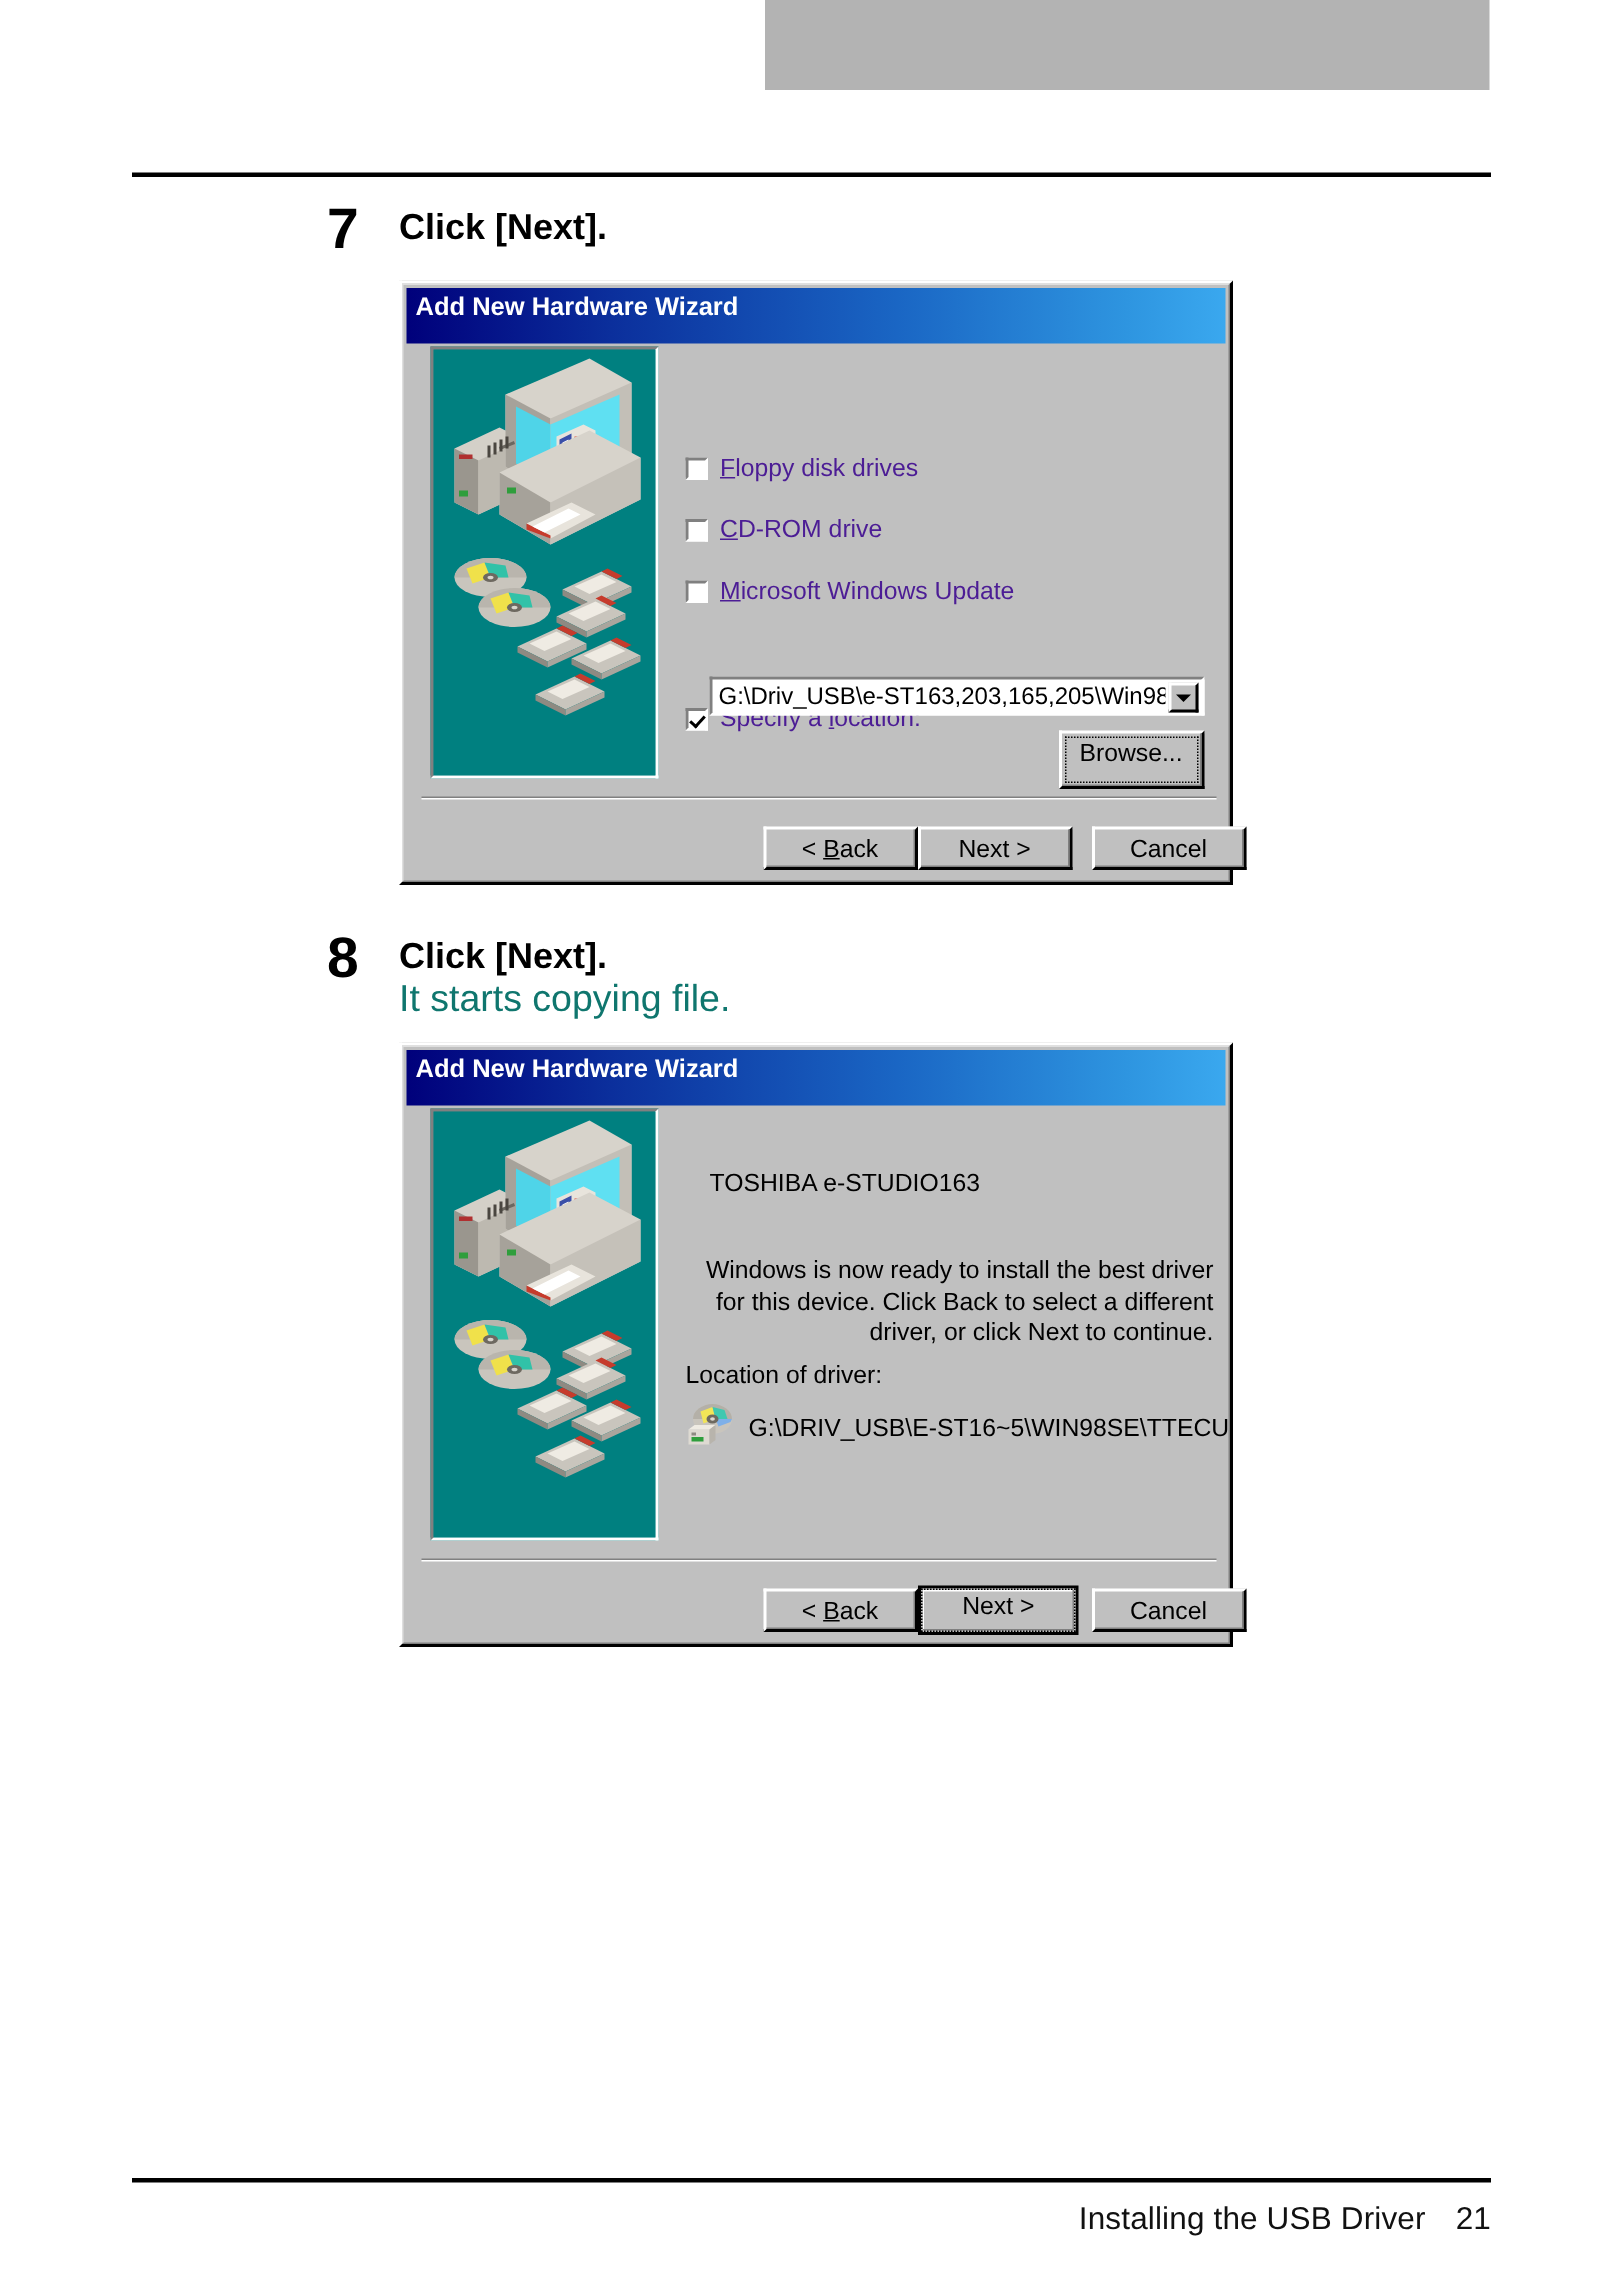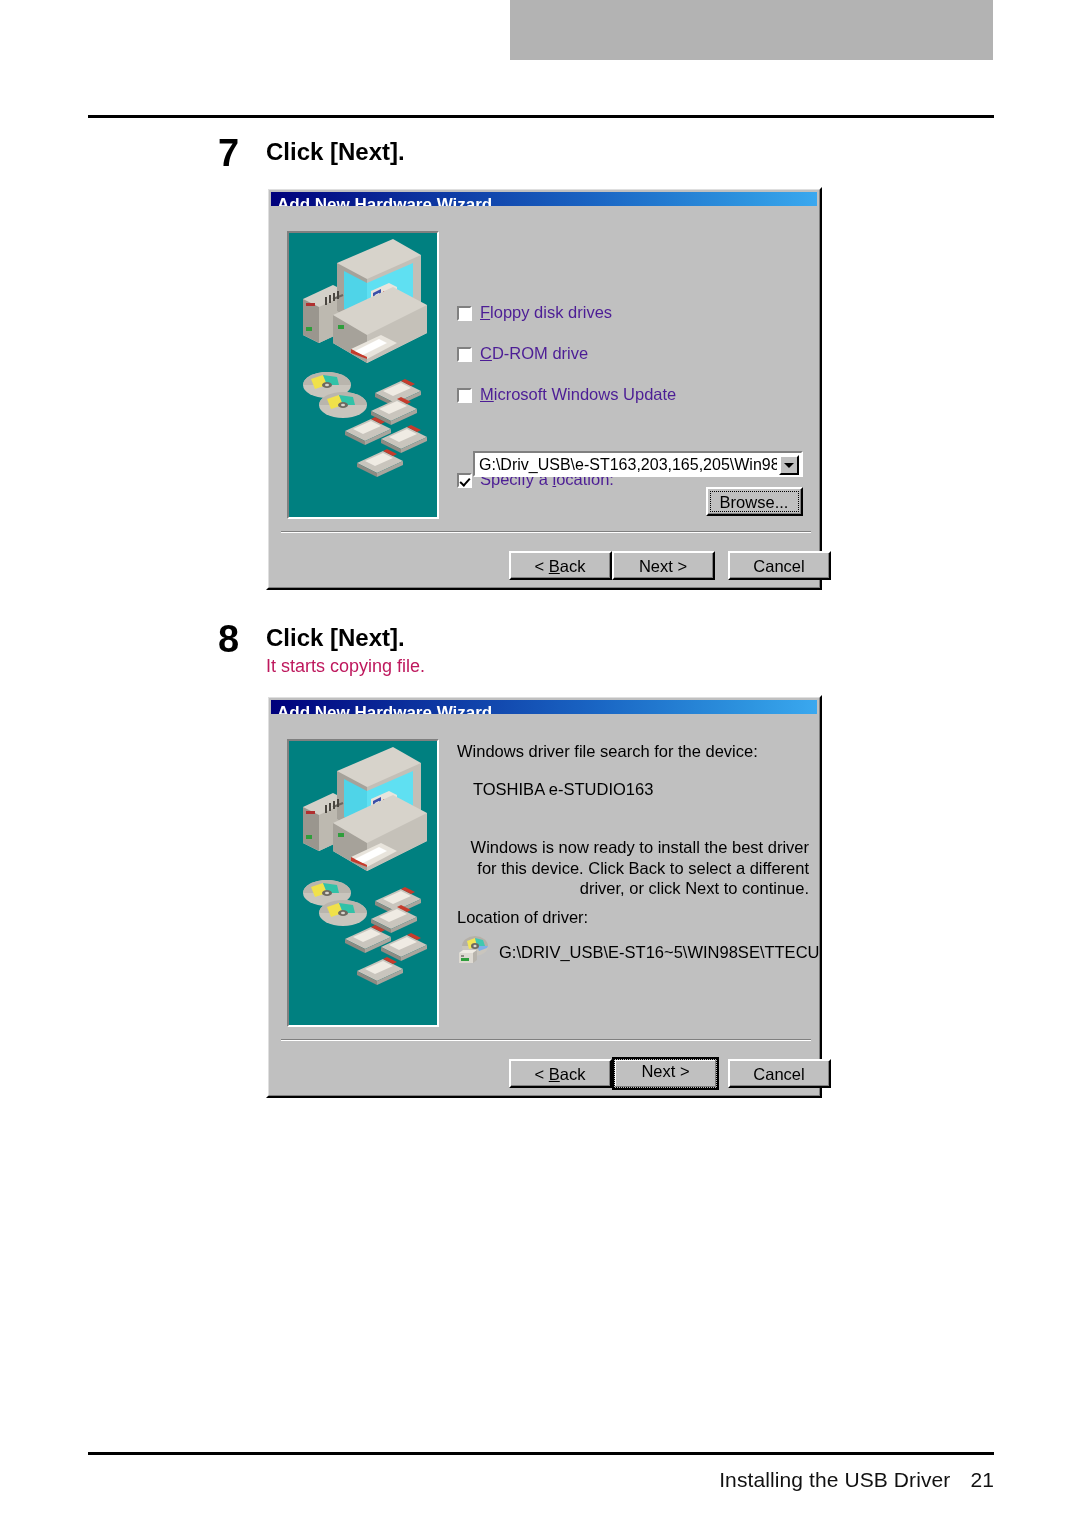--- a/index.html
+++ b/index.html
@@ -70,22 +70,22 @@
     font-size: 24px;
     font-weight: bold;
     color: #000;
     line-height: 28px;
     white-space: nowrap;
   }
   .step-sub {
     position: absolute;
     left: 48px;
     top: 34px;
-    font-size: 18px;
-    color: #be185d;
+    font-size: 25px;
+    color: #0f766e;
     line-height: 24px;
     white-space: nowrap;
     text-align: center;
   }
 
   
   .dlg {
     position: absolute;
     background: #c0c0c0;
     border-top: 2px solid #ffffff;
@@ -102,21 +102,21 @@
     border-left: 1px solid #dfdfdf;
     border-right: 1px solid #808080;
     border-bottom: 1px solid #808080;
     box-sizing: border-box;
   }
   .titlebar {
     position: absolute;
     left: 3px;
     top: 3px;
     right: 3px;
-    height: 14px;
+    height: 37px;
     background: linear-gradient(to right, #00007b 0%, #0b2f9c 25%, #1a66c4 60%, #2e95e0 88%, #3aa8ef 100%);
     color: #ffffff;
     font-size: 17px;
     font-weight: bold;
     line-height: 25px;
     padding-left: 6px;
     box-sizing: border-box;
     overflow: hidden;
     white-space: nowrap;
   }
@@ -390,21 +390,21 @@
     </div>
     <div class="cb-row" style="left:186px; top:207px;margin-top:44px;">
       <span class="cbox checked"></span><span>Specify a </span><span class="acc">l</span><span>ocation:</span>
     </div>
 
     <div class="combo" style="left:202px; top:232px; width:330px; height:26px;">
       <div class="combo-text">G:\Driv_USB\e-ST163,203,165,205\Win98SE</div>
       <div class="combo-arrow"></div>
     </div>
 
-    <div class="btn dotted-focus" style="left:435px; top:268px; width:97px; height:29px;">
+    <div class="btn dotted-focus" style="left:435px; top:268px; width:97px; height:39px;">
       <div class="inb"><span>Browse...</span></div>
     </div>
 
     <div class="etched" style="left:10px; top:312px; width:530px;"></div>
 
     <div class="btn" style="left:238px; top:332px; width:103px; height:29px;">
       <div class="inb"><span>&lt; </span><span class="acc">B</span><span>ack</span></div>
     </div>
     <div class="btn" style="left:341px; top:332px; width:103px; height:29px;">
       <div class="inb"><span>Next &gt;</span></div>
@@ -512,21 +512,20 @@
             <polygon points="68,230 94,218 114,228 88,240" fill="#c9c5bd"></polygon>
             <polygon points="68,230 88,240 88,244 68,234" fill="#8e8a82"></polygon>
             <polygon points="88,240 114,228 114,232 88,244" fill="#a9a59d"></polygon>
             <polygon points="76,228 94,220 104,225 86,233" fill="#efebe3"></polygon>
             <polygon points="94,218 104,223 108,221 98,216" fill="#c63b2c"></polygon>
           </g>
         </g>
       </svg>
     </div>
 
-    <div class="body-text" style="left:186px; top:14px; width:350px;">Windows driver file search for the device:</div>
 
     <div class="body-text" style="left:202px; top:52px; width:340px;">TOSHIBA e-STUDIO163</div>
 
     <div class="body-text" style="left:186px; top:110px; width:352px;text-align:right;">Windows is now ready to install the best driver for this device. Click Back to select a different driver, or click Next to continue.</div>
 
     <div class="body-text" style="left:186px; top:180px; width:340px;">Location of driver:</div>
 
     <div style="position:absolute; left:186px; top:206px; width:34px; height:34px;">
       <svg width="34" height="34" viewBox="0 0 34 34">
         <ellipse cx="18" cy="13" rx="13" ry="10" fill="#c9c5bd"></ellipse>

